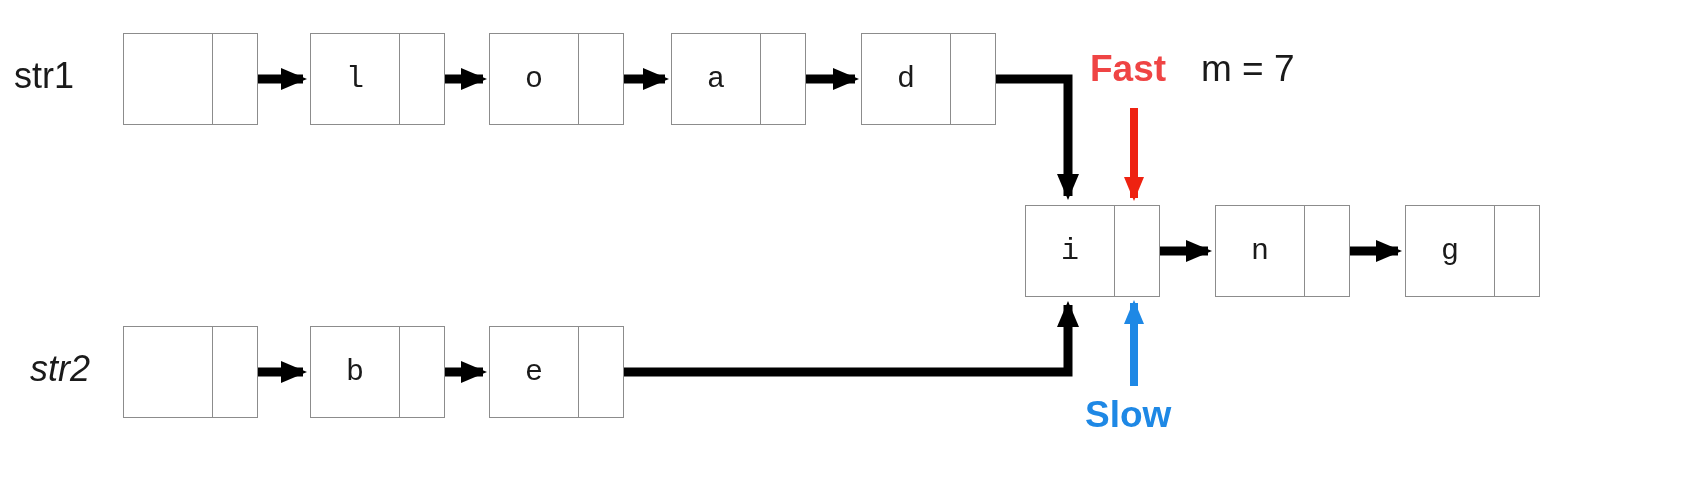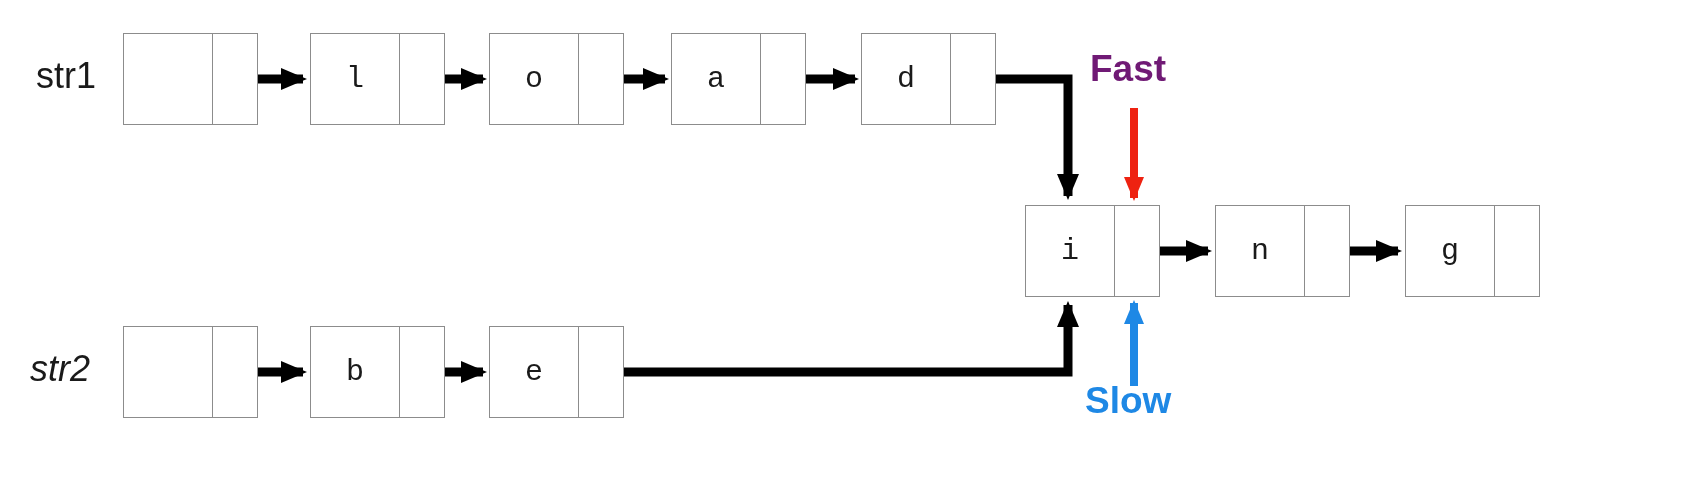--- a/index.html
+++ b/index.html
@@ -106,21 +106,21 @@
 
     <path d="M 972 79 L 1068 79 L 1068 196" stroke="#000000" stroke-width="9" fill="none" marker-end="url(#ah-black-big)"></path>
 
     <path d="M 600 372 L 1068 372 L 1068 305" stroke="#000000" stroke-width="9" fill="none" marker-end="url(#ah-black-big)"></path>
 
     <line x1="1134" y1="108" x2="1134" y2="198" stroke="#ee2211" stroke-width="8" marker-end="url(#ah-red)"></line>
 
     <line x1="1134" y1="386" x2="1134" y2="303" stroke="#1e88e5" stroke-width="8" marker-end="url(#ah-blue)"></line>
   </svg>
 
-  <div class="list-label" style="left:36px; top:55px;text-align:center;">str1</div>
+  <div class="list-label" style="left:14px; top:55px;text-align:center;">str1</div>
 
   <div class="node-box" style="left:123px; top:33px;">
     <div class="cell data" style="width:90px; height:92px;"></div>
     <div class="cell ptr" style="width:45px; height:92px;"></div>
   </div>
   <div class="node-box" style="left:310px; top:33px;">
     <div class="cell data" style="width:90px; height:92px;">l</div>
     <div class="cell ptr" style="width:45px; height:92px;"></div>
   </div>
   <div class="node-box" style="left:489px; top:33px;">
@@ -157,17 +157,18 @@
   </div>
   <div class="node-box" style="left:1215px; top:205px;">
     <div class="cell data" style="width:90px; height:92px;">n</div>
     <div class="cell ptr" style="width:45px; height:92px;"></div>
   </div>
   <div class="node-box" style="left:1405px; top:205px;">
     <div class="cell data" style="width:90px; height:92px;">g</div>
     <div class="cell ptr" style="width:45px; height:92px;"></div>
   </div>
 
-  <div class="ptr-label" style="left:1090px; top:48px; color:#701a75;">Fast</div>
-  <div class="ptr-label" style="left:1085px; top:380px; color:#1e88e5;">Slow</div>
+  <div class="ptr-label" style="left:1090px; top:48px; color:#ef4444;">Fast</div>
+  <div class="ptr-label" style="left:1085px; top:394px; color:#1e88e5;">Slow</div>
 
+  <div class="count-label" style="left:1201px; top:48px;">m = 7</div>
 
 </div>
 
 </body></html>

